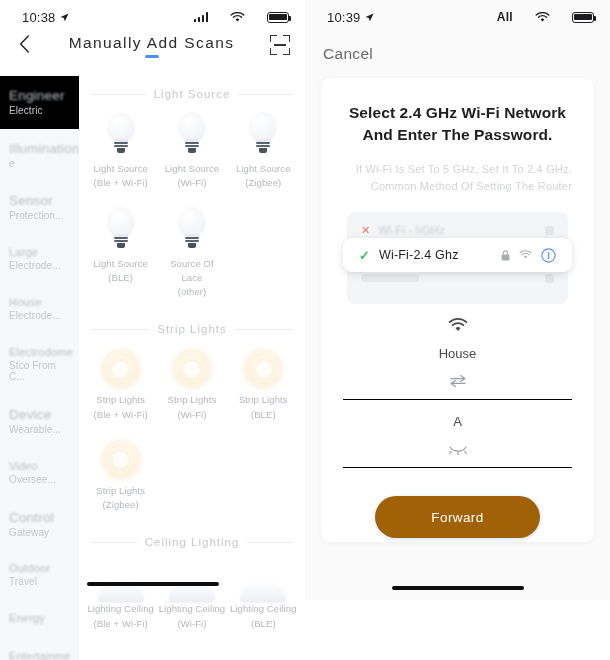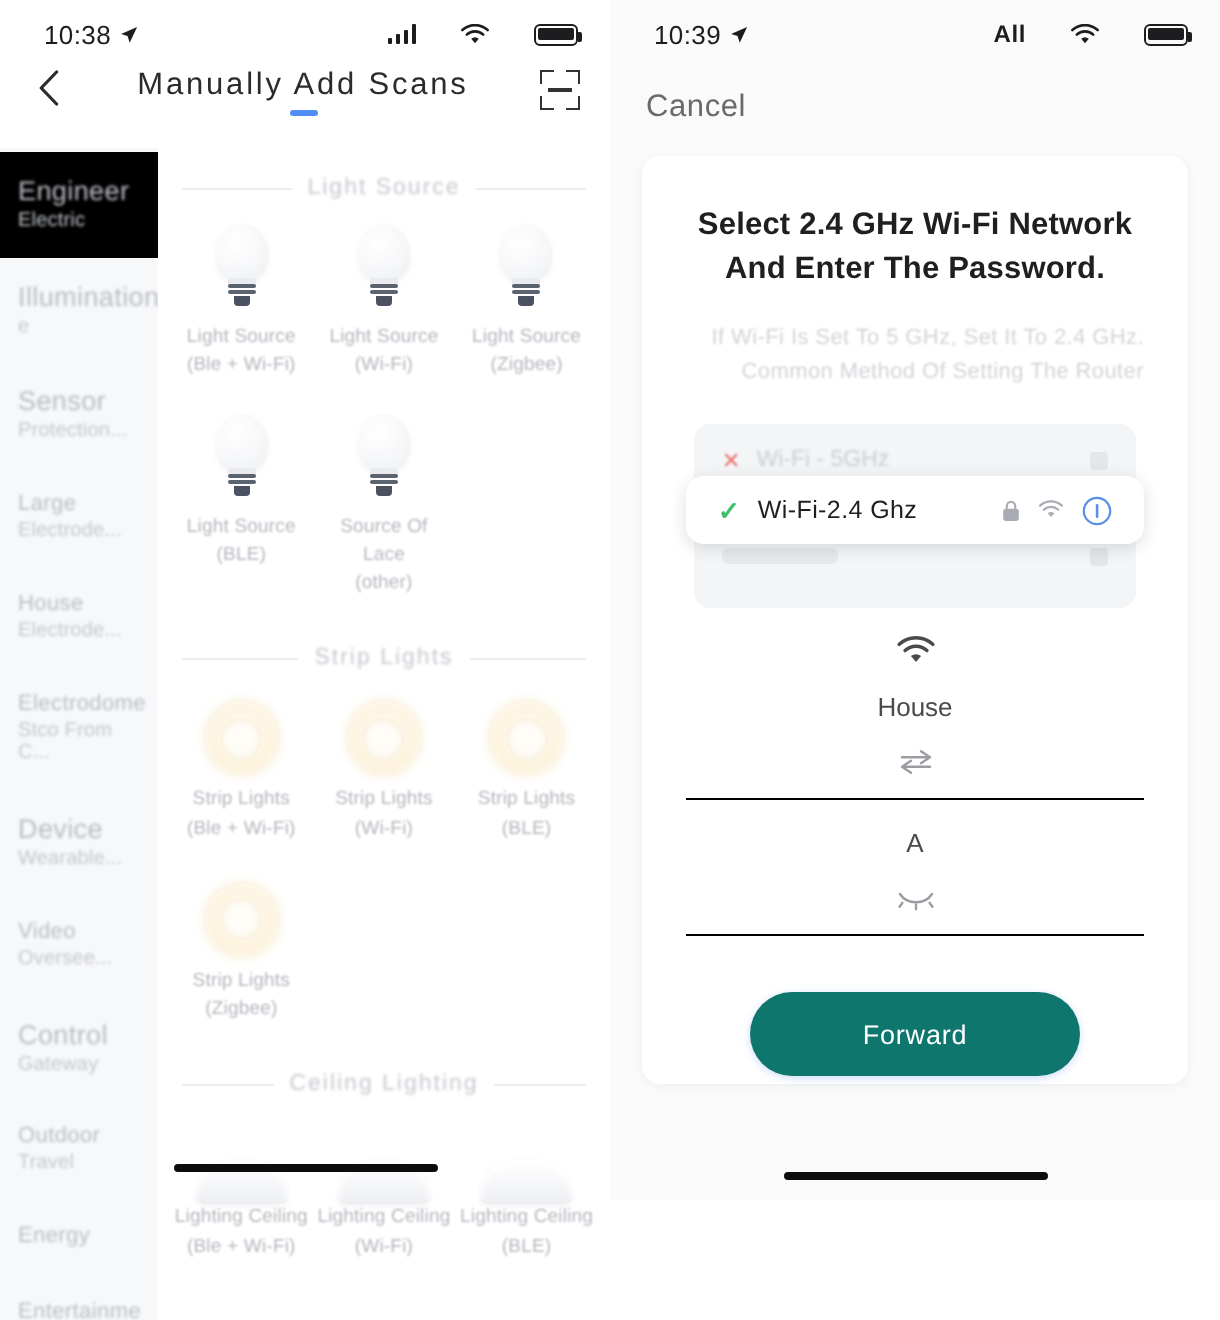--- a/index.html
+++ b/index.html
@@ -129,21 +129,21 @@
   .wl-sel .ic { color:#a9adb3; display:flex; align-items:center; }
 
   .field { display:flex; align-items:center; gap:13px; padding:14px 4px 11px;
     border-bottom:1px solid #000000;flex-direction:column; }
   .field .val { flex:1; font-size:13px; color:#4a4a4c; filter:blur(.3px); }
   .field .lead { width:22px; display:flex; justify-content:center; color:#4a4a4c; }
   .field .trail { color:#9a9da2; cursor:pointer; display:flex; }
 
   .fwd-wrap { position:absolute; left:0; right:0; bottom:62px;
     display:flex; justify-content:center; }
-  .fwd { width:165px; height:42px; border-radius:21px; background:#0f766e;
+  .fwd { width:165px; height:42px; border-radius:21px; background:#a16207;
     color:#fff; font-size:13.5px; display:flex; align-items:center;
     justify-content:center; cursor:pointer; letter-spacing:.4px;
     box-shadow:0 1px 4px rgba(90,143,232,.3); filter:blur(.15px); }
 
   .home-ind { position:absolute; bottom:10px; left:50%; transform:translateX(-50%);
     width:132px; height:4px; background:#0d0d0d; border-radius:3px; }
   .panel.left .home-ind { bottom:14px; }
 </style>
 </head>
 <body>

